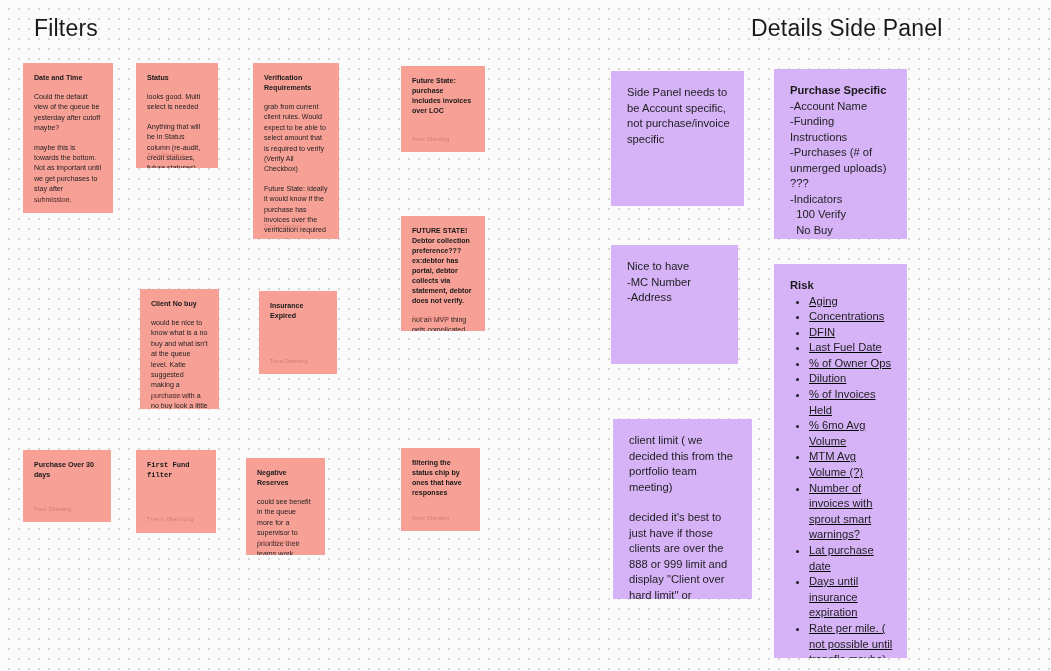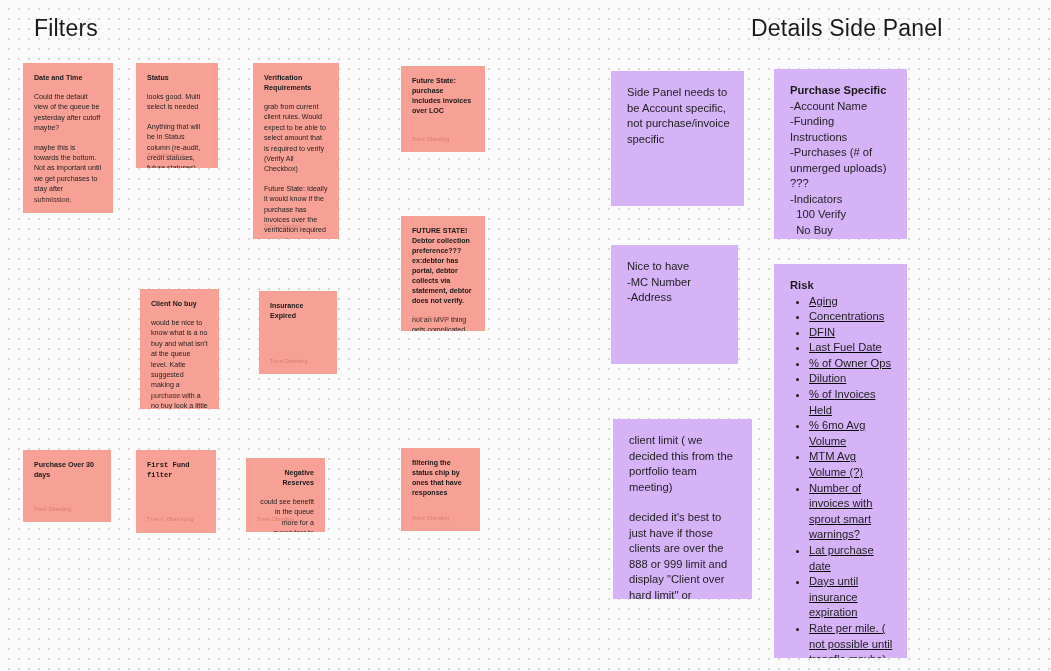--- a/index.html
+++ b/index.html
@@ -168,21 +168,21 @@
     </div>
   </div>
 
   <div class="note pink" style="left:136px; top:450px; width:80px; height:83px;font-family:Liberation Mono, monospace;">
     <div class="note-inner">
       <div class="note-title">First Fund filter</div>
       <div class="note-author">Trent Oberding</div>
     </div>
   </div>
 
-  <div class="note pink" style="left:246px; top:458px; width:79px; height:74px;text-align:right;">
+  <div class="note pink" style="left:246px; top:458px; width:79px; height:97px;">
     <div class="note-inner">
       <div class="note-title">Negative Reserves</div>
       <div class="note-para">could see benefit in the queue more for a supervisor to prioritize their teams work</div>
       <div class="note-author">Trent Oberding</div>
     </div>
   </div>
 
   <div class="note pink" style="left:401px; top:448px; width:79px; height:83px;">
     <div class="note-inner">
       <div class="note-title">filtering the status chip by ones that have responses</div>

